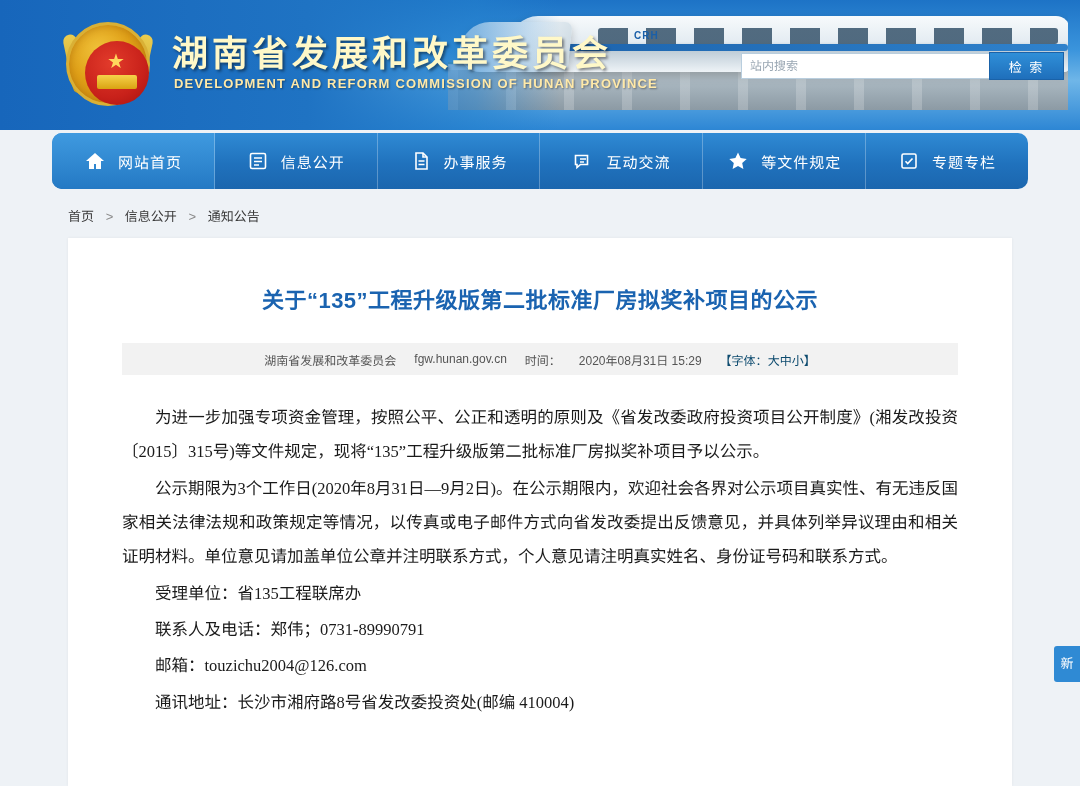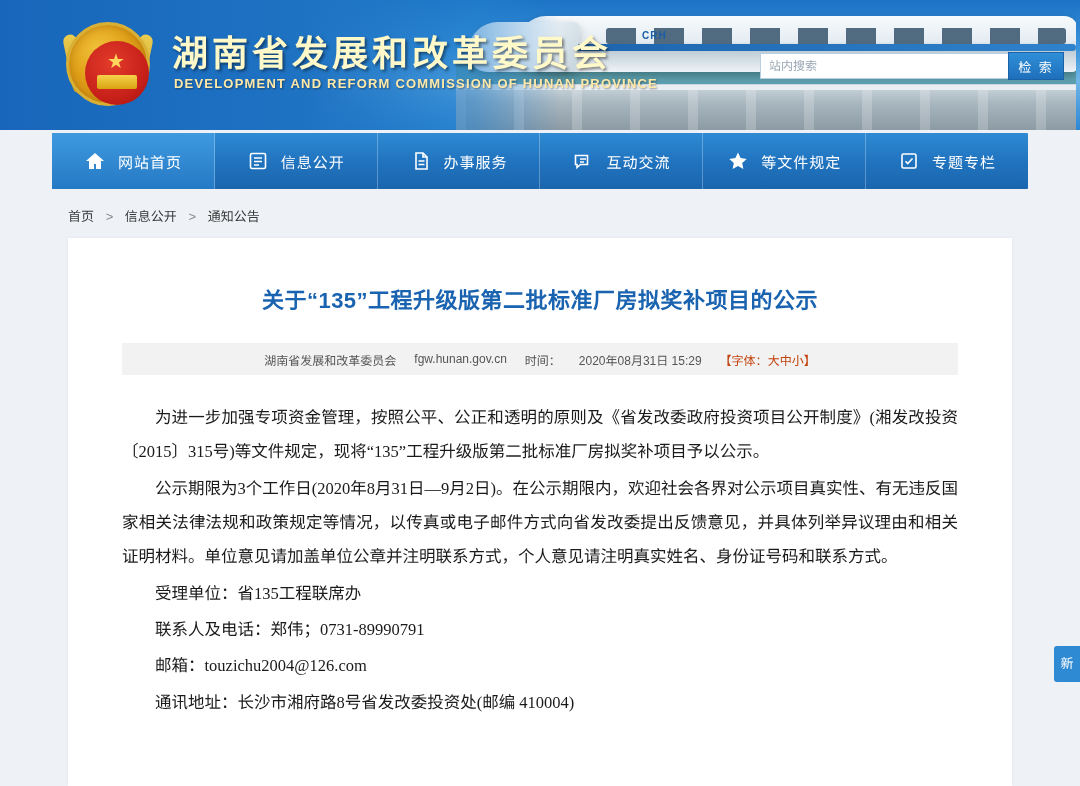--- a/index.html
+++ b/index.html
@@ -30,22 +30,22 @@
   
   .header-left-panel {
     position: absolute;
     left: 0; top: 0;
     width: 560px; height: 130px;
     background: linear-gradient(to right, #1766bb 0%, #1f73c3 55%, rgba(35,128,205,0.55) 85%, rgba(45,140,215,0) 100%);
   }
   
   .train-scene {
     position: absolute;
-    right: 4px; top: 0;
-    width: 620px; height: 130px;
+    right: 12px; top: 0;
+    width: 620px; height: 110px;
     overflow: hidden;
   }
   .bridge {
     position: absolute;
     left: 0; bottom: 0;
     width: 620px; height: 46px;
     background: linear-gradient(to bottom, #cfd9df 0%, #a9b7c0 40%, #8c9aa4 100%);
   }
   .bridge-rail {
     position: absolute;
@@ -194,21 +194,21 @@
     border-right: none;
     background: #ffffff;
     font-size: 12px;
     color: #333;
     padding: 0 8px;
     outline: none;
     font-family: "Liberation Sans", sans-serif;
   }
   .search-input::placeholder { color: #9aa7b3; }
   .search-btn {
-    width: 56px;
+    width: 75px;
     height: 28px;
     background: linear-gradient(to bottom, #2f8fd8, #1f6fbb);
     color: #ffffff;
     font-size: 13px;
     border: 1px solid #1a62a8;
     cursor: pointer;
     letter-spacing: 2px;
     font-family: "Liberation Sans", sans-serif;
   }
 
@@ -219,21 +219,21 @@
     background: #eef2f6;
     padding: 0 52px;
     display: flex;
     align-items: center;
   }
   .nav {
     width: 976px;
     height: 56px;
     display: flex;
     background: linear-gradient(to bottom, #2f8ad4 0%, #2072bd 55%, #1b66ae 100%);
-    border-radius: 1px;
+    border-radius: 10px;
     overflow: hidden;
   }
   .nav-item {
     flex: 1;
     display: flex;
     align-items: center;
     justify-content: center;
     gap: 12px;
     color: #ffffff;
     font-size: 15px;
@@ -300,21 +300,21 @@
     background: #f2f2f2;
     height: 32px;
     display: flex;
     align-items: center;
     justify-content: center;
     gap: 18px;
     font-size: 12px;
     color: #555555;
     margin-bottom: 26px;
   }
-  .meta-bar .fs { color: #c2410c; }
+  .meta-bar .fs { color: #0c4a6e; }
 
   .body-text {
     font-size: 16.5px;
     line-height: 2.08;
     color: #1a1a1a;
     font-family: "Liberation Serif", "DejaVu Serif", serif;
     text-align: justify;
   }
   .body-text p {
     margin: 0 0 2px 0;

